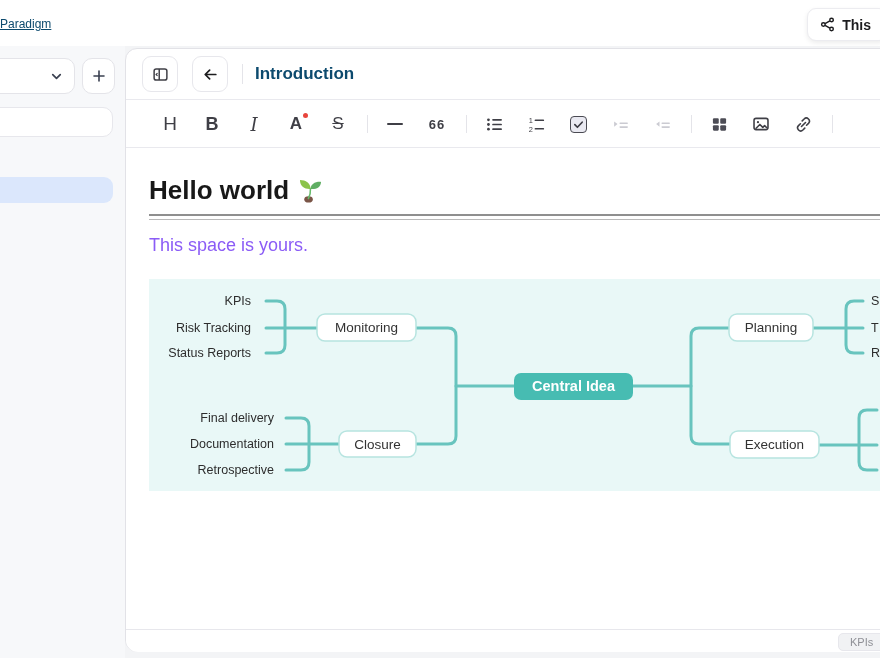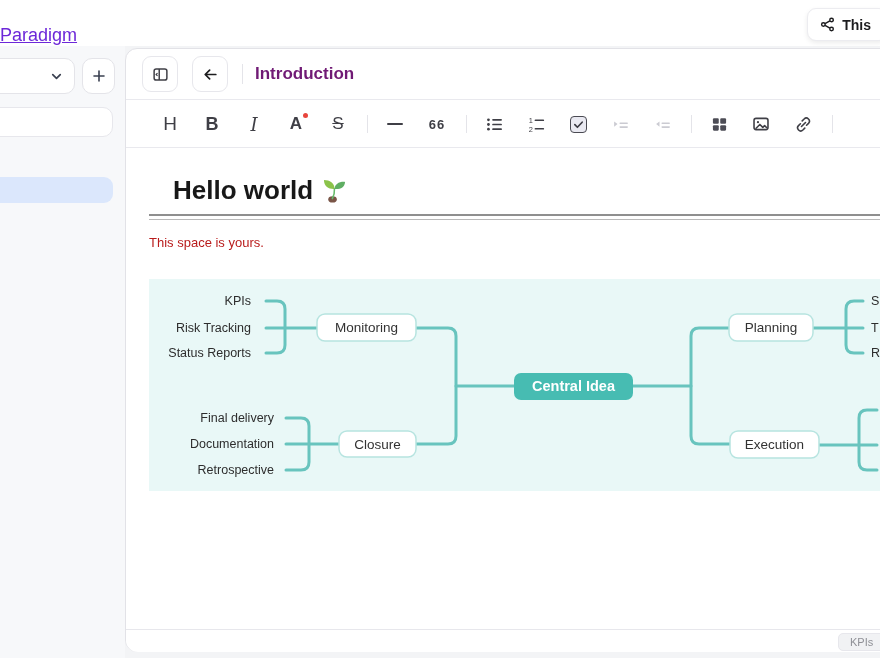--- a/index.html
+++ b/index.html
@@ -1,21 +1,21 @@
 <!DOCTYPE html>
 <html><head>
 <meta charset="utf-8">
 <style>
   * { margin:0; padding:0; box-sizing:border-box; }
   html,body { width:880px; height:658px; overflow:hidden; background:#f3f4f6;
     font-family:"Liberation Sans", sans-serif; }
 
   
   .topbar { position:absolute; left:0; top:0; width:880px; height:46px; background:#fff; }
-  .workspace-link { position:absolute; left:0; top:25px; font-size:18px; color:#6d28d9;
+  .workspace-link { position:absolute; left:0; top:17px; font-size:12px; color:#0c4a6e;
     text-decoration:underline; cursor:pointer; }
   .share-btn { position:absolute; right:-8px; top:8px; height:33px; padding:0 16px 0 12px;
     background:#fff; border:1px solid #ececf0; border-radius:9px;
     box-shadow:0 2px 5px rgba(0,0,0,.08); display:flex; align-items:center; gap:7px;
     font-size:14px; font-weight:700; color:#1c1c1e; cursor:pointer; }
 
   
   .sidebar { position:absolute; left:0; top:46px; width:125px; height:612px; background:#f7f8fa; }
   .ws-dropdown { position:absolute; left:-22px; top:12px; width:97px; height:36px; background:#fff;
     border:1px solid #e4e4e9; border-radius:10px; display:flex; align-items:center;
@@ -30,21 +30,21 @@
 
   
   .panel { position:absolute; left:125px; top:48px; width:770px; height:604px; background:#fff;
     border:1px solid #e2e2e7; border-radius:12px 12px 12px 12px; }
 
   .panel-header { position:absolute; left:0; top:0; width:100%; height:51px;
     border-bottom:1px solid #e9e9ee; display:flex; align-items:center; padding-left:16px; }
   .hdr-btn { width:36px; height:36px; background:#fff; border:1px solid #e7e7ec; border-radius:9px;
     display:flex; align-items:center; justify-content:center; cursor:pointer; margin-right:14px; }
   .hdr-divider { width:1px; height:20px; background:#e4e4e9; margin:0 12px 0 0; }
-  .doc-title { font-size:17px; font-weight:700; color:#701a75; }
+  .doc-title { font-size:17px; font-weight:700; color:#0c4a6e; }
 
   
   .toolbar { position:absolute; left:0; top:52px; width:100%; height:47px;
     border-bottom:1px solid #e9e9ee; display:flex; align-items:center; padding-left:29px; }
   .tb-btn { width:30px; height:30px; display:flex; align-items:center; justify-content:center;
     margin-right:12px; cursor:pointer; border-radius:5px; color:#3f3f46; position:relative; }
   .tb-divider { width:1px; height:18px; background:#e4e4e9; margin:0 12px 0 2px; }
   .g-h { font-size:19px; font-weight:500; }
   .g-b { font-size:18px; font-weight:800; }
   .g-i { font-family:"DejaVu Serif", serif; font-style:italic; font-size:18px; }
@@ -52,24 +52,24 @@
   .g-a::after { content:""; position:absolute; top:4px; right:3px; width:5px; height:5px;
     border-radius:50%; background:#e8453c; }
   .g-s { font-size:17px; font-weight:500; text-decoration:line-through; }
   .g-hr { width:16px; height:2px; background:#3f3f46; border-radius:1px; }
   .g-quote { font-size:13px; font-weight:700; letter-spacing:1px; color:#3f3f46;text-align:center; }
   .checkbox-glyph { width:17px; height:17px; border:1.5px solid #4a4a52; border-radius:4px;
     background:#e9e9f1; display:flex; align-items:center; justify-content:center; }
 
   
   .doc-h1 { position:absolute; left:23px; top:126px; font-size:26px; font-weight:700;
-    color:#181818; display:flex; align-items:center; gap:9px;margin-left:24px; }
+    color:#181818; display:flex; align-items:center; gap:9px; }
   .doc-hr { position:absolute; left:23px; top:165px; width:737px; height:6px;
     border-top:2px solid #8f8f8f; border-bottom:1.5px solid #b9b9b9; }
-  .doc-p { position:absolute; left:23px; top:186px; font-size:13px; color:#b91c1c; }
+  .doc-p { position:absolute; left:23px; top:186px; font-size:18px; color:#8b5cf6; }
 
   
   .mindmap { position:absolute; left:23px; top:230px; width:747px; height:212px;
     background:#e9f8f7; overflow:hidden; }
   .mm-label { font-size:12.5px; font-weight:500; fill:#2d2d2d; }
   .mm-node-label { font-size:13.5px; fill:#333; }
   .mm-root-label { font-size:14.5px; font-weight:700; fill:#fff; }
 
   
   .bottombar { position:absolute; left:0; top:580px; width:100%; height:23px;

